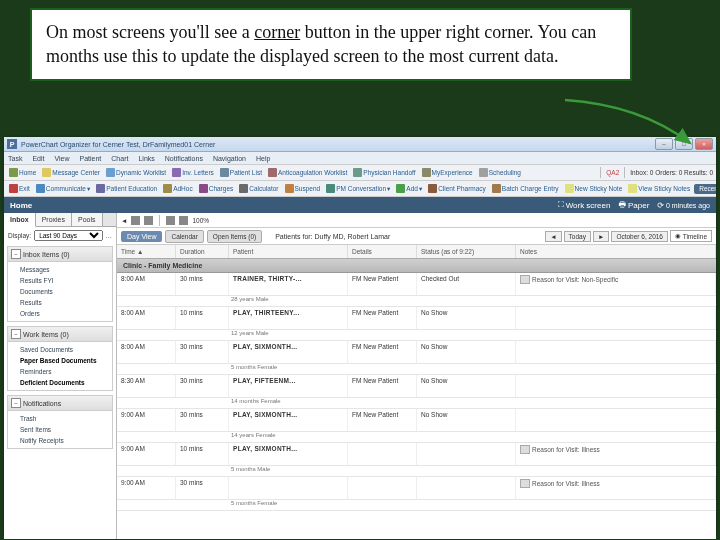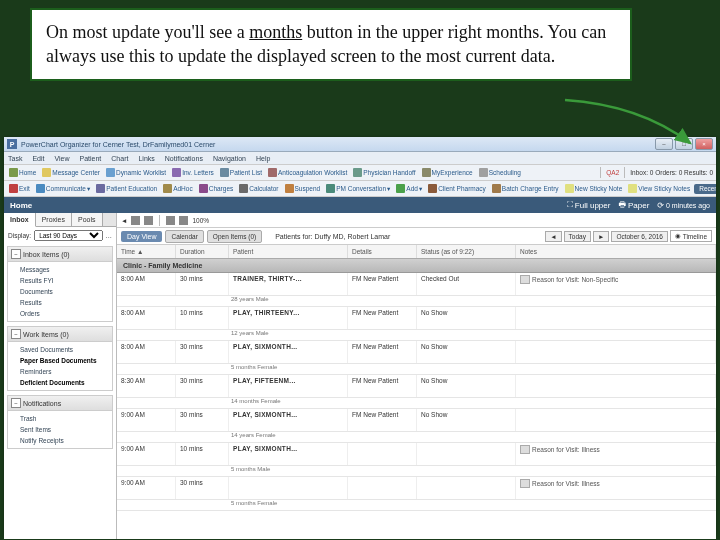--- a/index.html
+++ b/index.html
@@ -59,21 +59,21 @@
 .subrow{display:flex;font-size:6px;color:#777;border-bottom:1px solid #e5e5e5;height:10px}
 .subrow>div{padding:0 4px}
 .reason{display:flex;align-items:center;gap:2px;color:#555}
 .flag{width:8px;height:7px;background:#ddd;border:1px solid #aaa;display:inline-block}
 .timeline{border:1px solid #aaa;padding:1px 4px;font-size:6.5px;display:flex;align-items:center;gap:2px}
 </style>
 </head>
 <body>
 
 <div class="callout">
-  <span>On most update you'll see a </span><span class="u">months</span><span> button in the upper right months.  You can always use this to update the displayed screen to the most current data.</span>
+  <span>On most screens you'll see a </span><span class="u">corner</span><span> button in the upper right corner.  You can months use this to update the displayed screen to the most current data.</span>
 </div>
 
 <div class="arrow">
 <svg viewBox="0 0 140 55">
       <defs>
         <marker id="ah" markerWidth="8" markerHeight="8" refX="6" refY="3" orient="auto">
           <path d="M0,0 L7,3 L0,6 Z" fill="#3a9a3a"></path>
         </marker>
       </defs>
       <path d="M5,5 Q80,10 130,48" stroke="#3a9a3a" stroke-width="2.5" fill="none" marker-end="url(#ah)"></path>
@@ -194,21 +194,21 @@
       </span>
     <div class="right">
       <span class="item" style="background:#4a6a8a;color:#fff;padding:1px 5px;border-radius:2px"><span>Recent</span> ▾</span>
 
     </div>
   </div>
 
   <div class="homebar">
     <span style="font-weight:bold">Home</span>
     <div class="rb">
-      <span class="rbitem">⛶ <span>Full upper</span></span>
+      <span class="rbitem">⛶ <span>Work screen</span></span>
       <span class="rbitem">🖶 <span>Paper</span></span>
       <span class="rbitem">⟳ <span class="refresh-ago">0 minutes ago</span></span>
     </div>
   </div>
 
   <div class="content">
     <div class="sidebar">
       <div class="tabs">
         <div class="tab active">Inbox</div>
         <div class="tab">Proxies</div>

